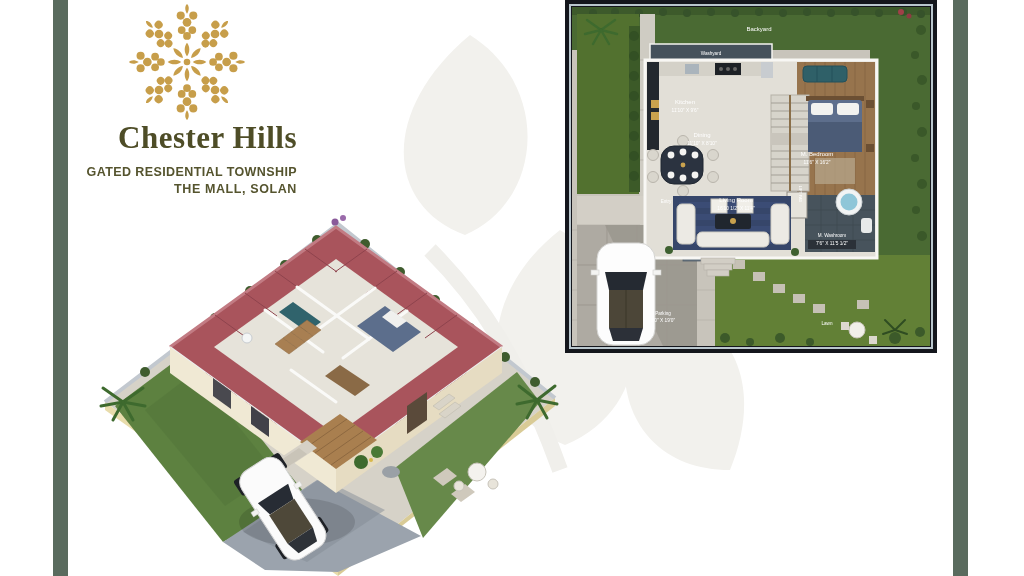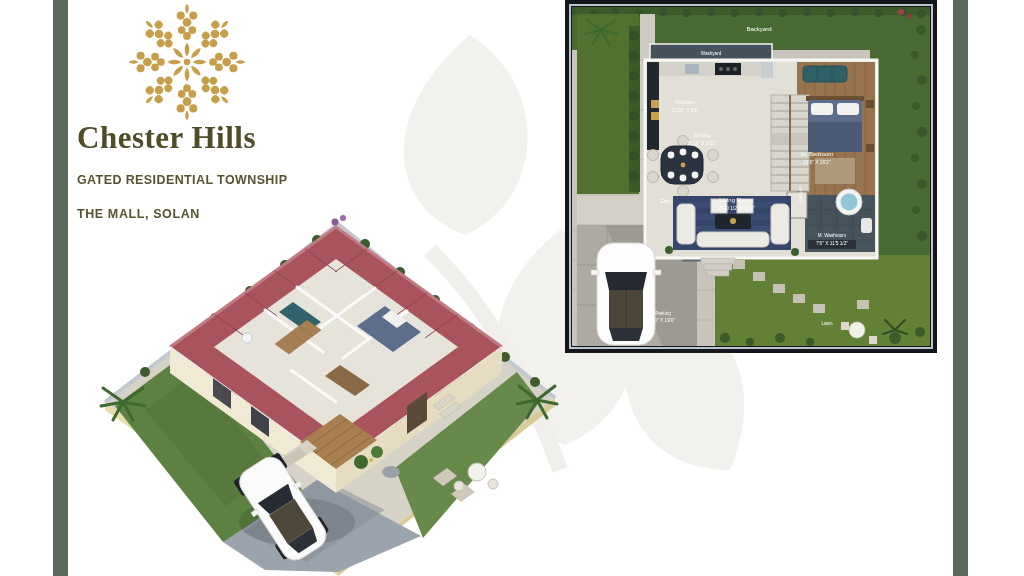--- a/index.html
+++ b/index.html
@@ -7,31 +7,31 @@
     position:relative;width:1024px;height:576px;background:#ffffff;
     overflow:hidden;font-family:"Liberation Sans",sans-serif;
   }
   
   .vbar{position:absolute;top:0;width:15px;height:576px;background:#5a6b5e;z-index:6;}
   #bar-left{left:53px;}
   #bar-right{left:953px;}
   
   #watermark{position:absolute;left:0;top:0;z-index:0;}
   
-  #logo-block{position:absolute;left:77px;top:0;width:220px;text-align:left;z-index:4;}
+  #logo-block{position:absolute;left:77px;top:0;width:220px;text-align:right;z-index:4;}
   #logo-mark{margin:4px auto 0 auto;display:block;}
   #brand-name{
     font-family:"Liberation Serif",serif;font-weight:bold;font-size:31px;
     color:#4e4d27;letter-spacing:.5px;line-height:1;margin-top:2px;
   }
   #brand-tagline{
-    font-size:12.5px;font-weight:bold;color:#55542e;letter-spacing:.4px;margin-top:20px;
+    font-size:12.5px;font-weight:bold;color:#55542e;letter-spacing:.4px;margin-top:12px;
   }
   #brand-location{
-    font-size:12.5px;font-weight:bold;color:#55542e;letter-spacing:.6px;margin-top:20px;
+    font-size:12.5px;font-weight:bold;color:#55542e;letter-spacing:.6px;margin-top:3px;
   }
   
   #plan-wrap{position:absolute;left:565px;top:0;z-index:2;}
   
   #iso-wrap{position:absolute;left:85px;top:210px;z-index:2;}
   
   #title-block{position:absolute;left:773px;top:474px;width:181px;z-index:7;}
   #villa-title{
     font-family:"Liberation Serif",serif;font-weight:bold;font-size:46px;
     color:#4d6053;line-height:1.2;

